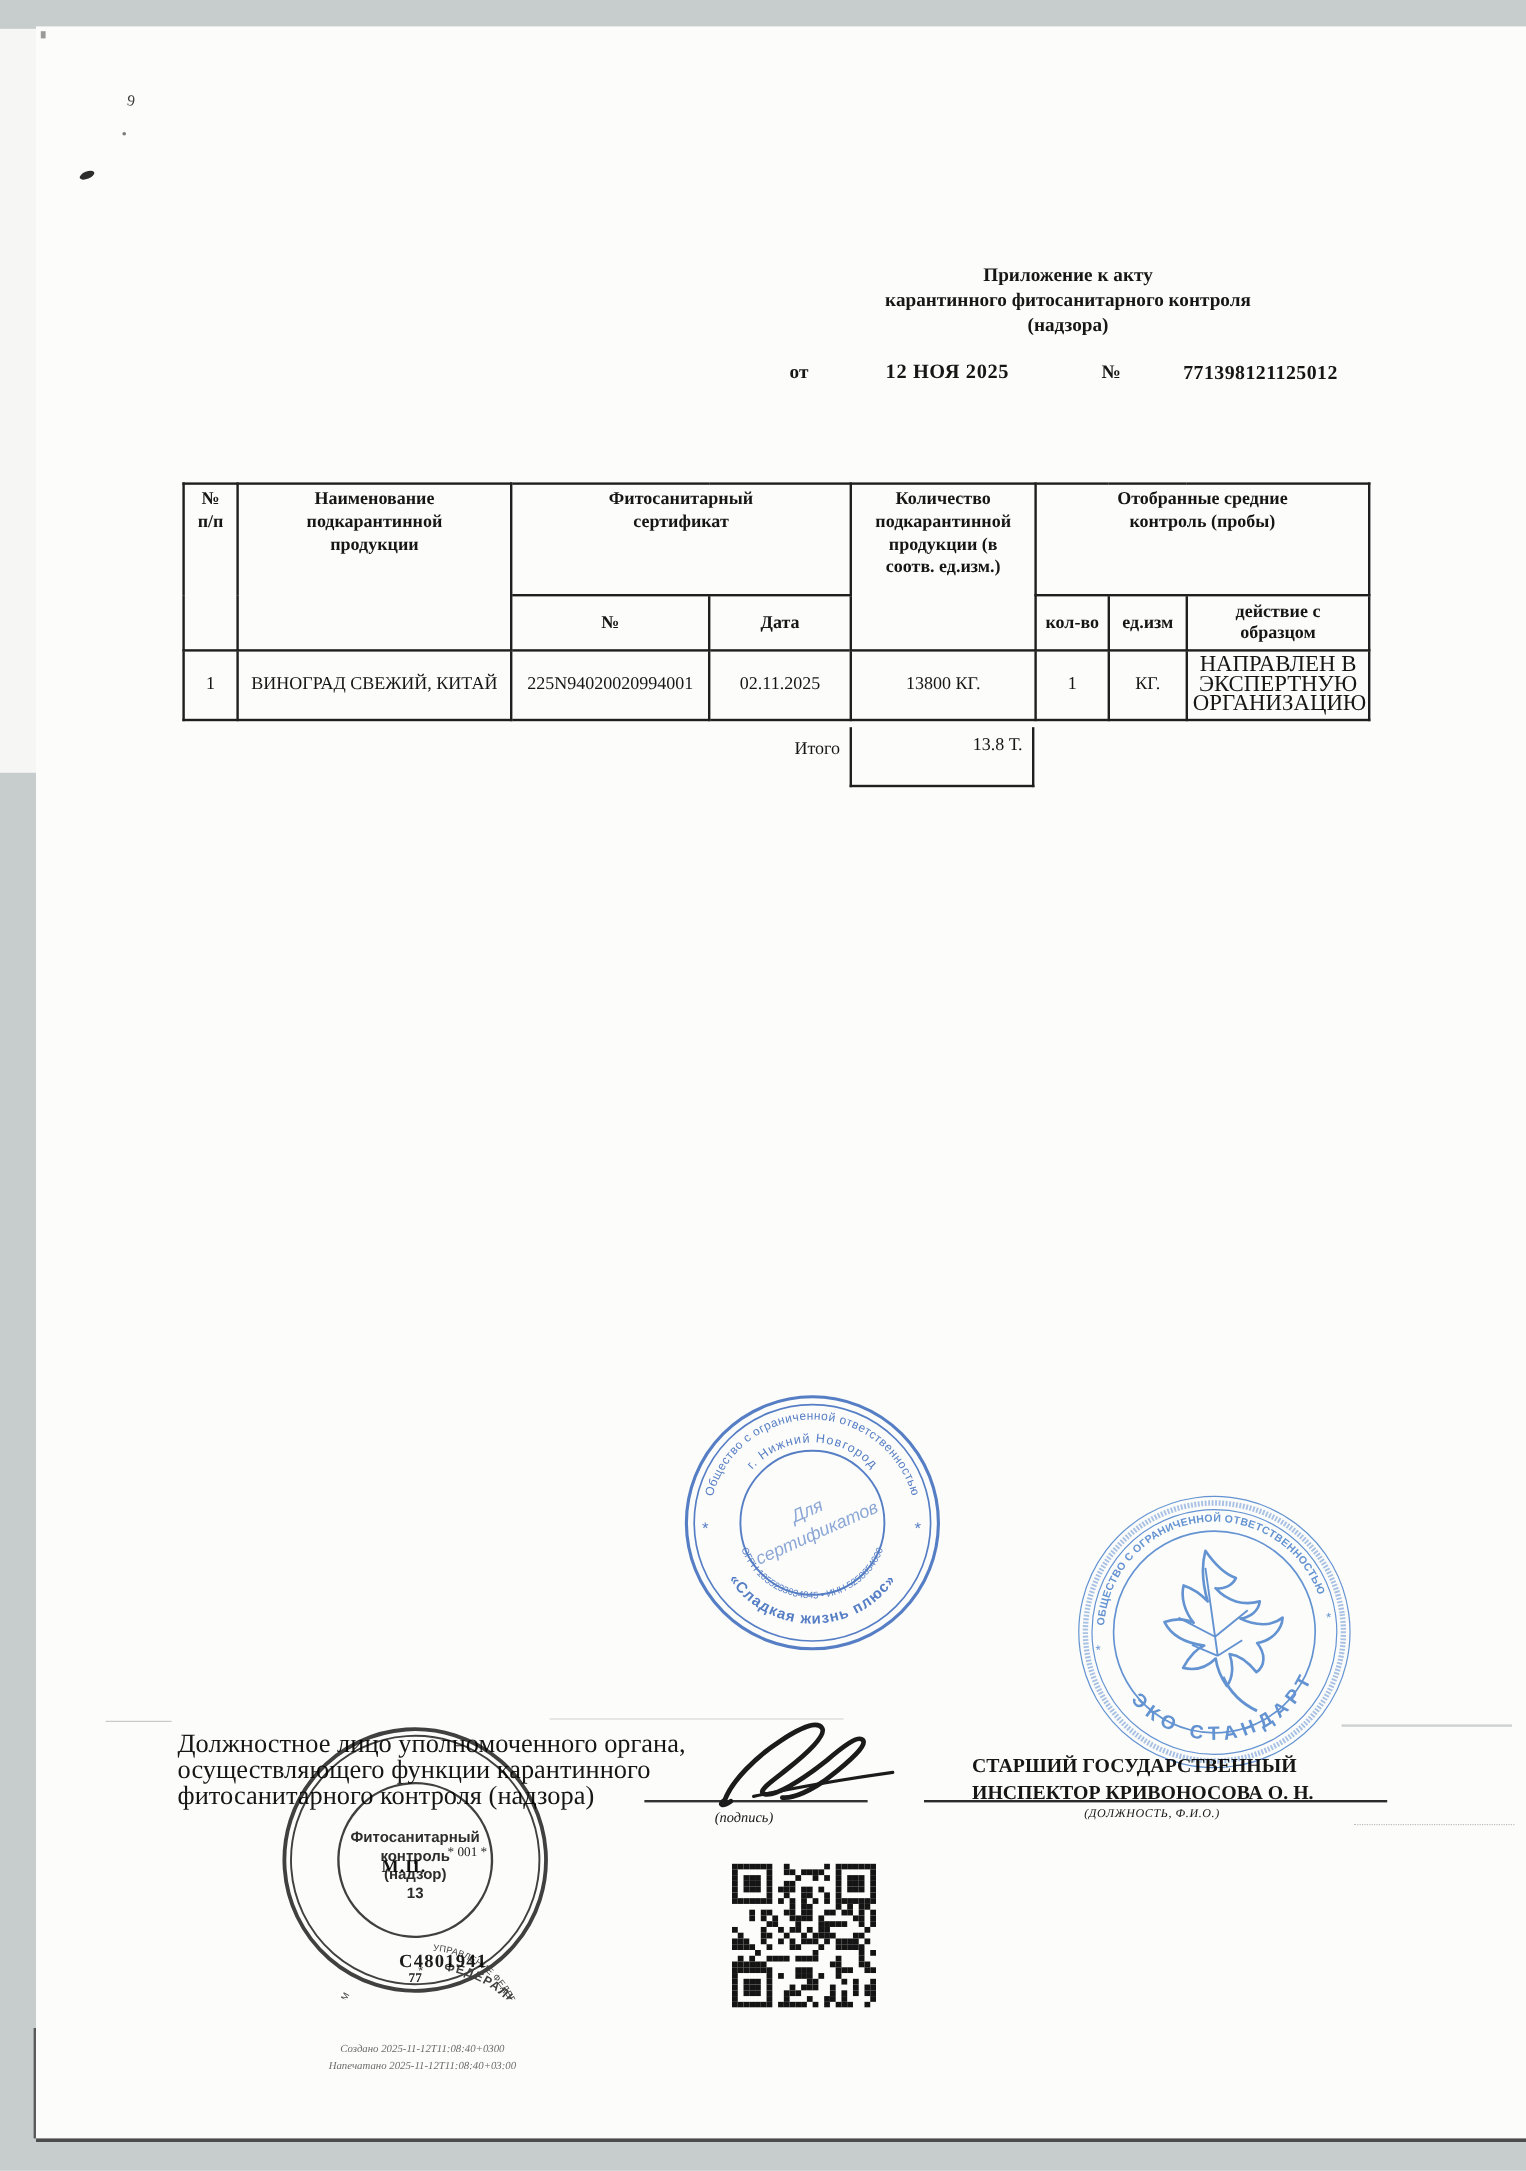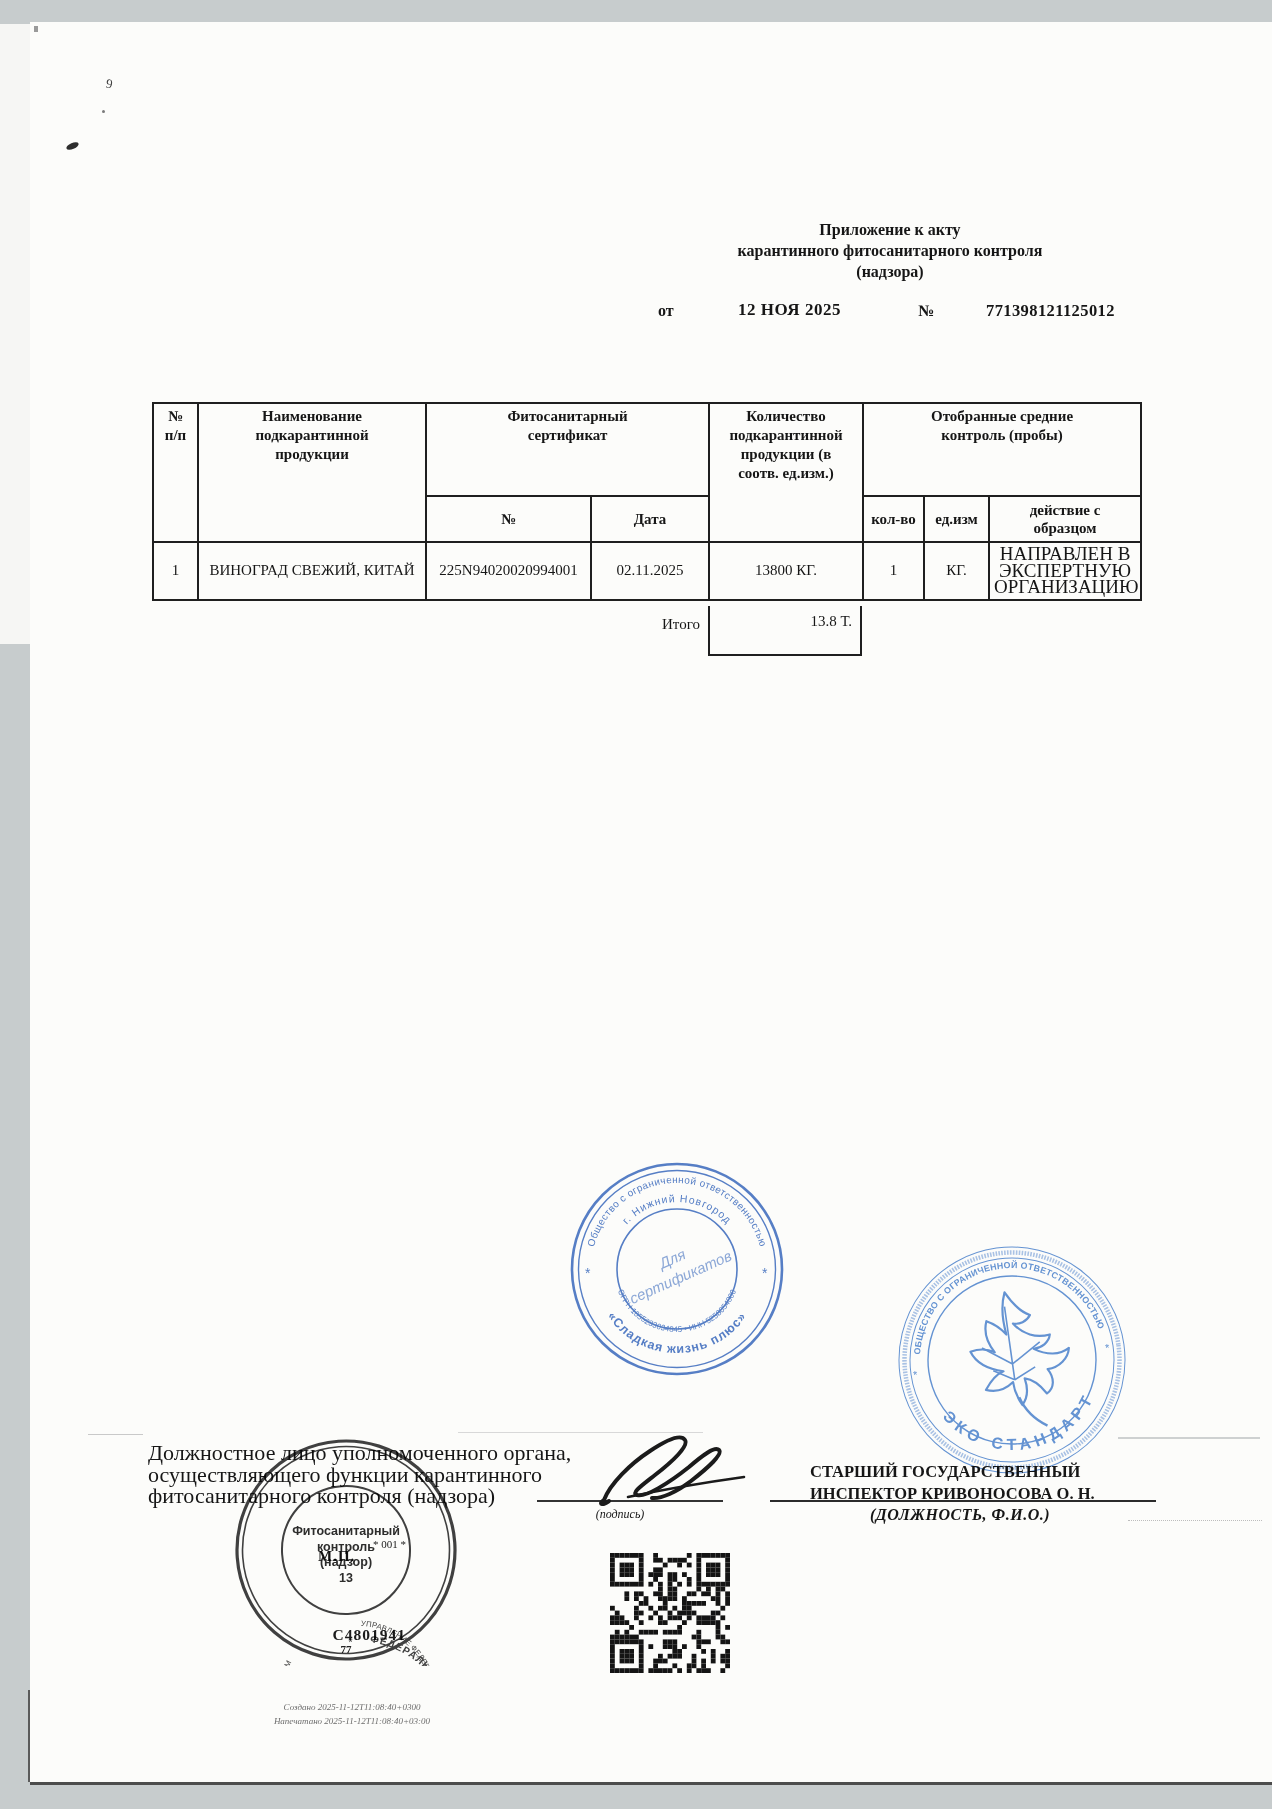--- a/index.html
+++ b/index.html
@@ -36,21 +36,21 @@
   .total-value{width:100%;text-align:right;padding:7px 8px 0 0;box-sizing:border-box;font-size:15px;}
 
   
   .official{left:148px;top:1442px;width:444px;text-align:left;font-size:22px;line-height:21.5px;}
   .mp{left:318px;top:1548px;font-size:15px;font-weight:bold;letter-spacing:1px;color:#111;}
   .sign-line{left:537px;top:1500px;width:186px;height:2px;background:#333;}
   .sign-caption{left:540px;top:1507px;width:160px;text-align:center;font-style:italic;font-size:12px;}
   .inspector{left:810px;top:1461px;width:380px;font-weight:bold;font-size:16.5px;line-height:22px;}
   .pos-line{left:770px;top:1500px;width:386px;height:2px;background:#2b2b2b;}
   .pos-caption{left:810px;top:1506px;width:300px;text-align:center;font-style:italic;
-               font-weight:bold;font-size:16px;letter-spacing:.5px;}
+               font-weight:normal;font-size:10px;letter-spacing:.5px;}
 
   
   .stamp{mix-blend-mode:multiply;}
   .fito-center{left:262px;top:1524px;width:168px;text-align:center;color:#2d2d2d;
                font-family:"Liberation Sans",sans-serif;font-weight:bold;
                font-size:12.5px;line-height:15.5px;mix-blend-mode:multiply;}
   .fito-num1{left:286px;top:1538px;width:120px;text-align:right;color:#222;
              font-weight:normal;font-size:11px;mix-blend-mode:multiply;}
   .fito-num2{left:286px;top:1626px;width:120px;text-align:right;color:#1c1c1c;
              font-weight:bold;font-size:15.5px;letter-spacing:1px;mix-blend-mode:multiply;}

